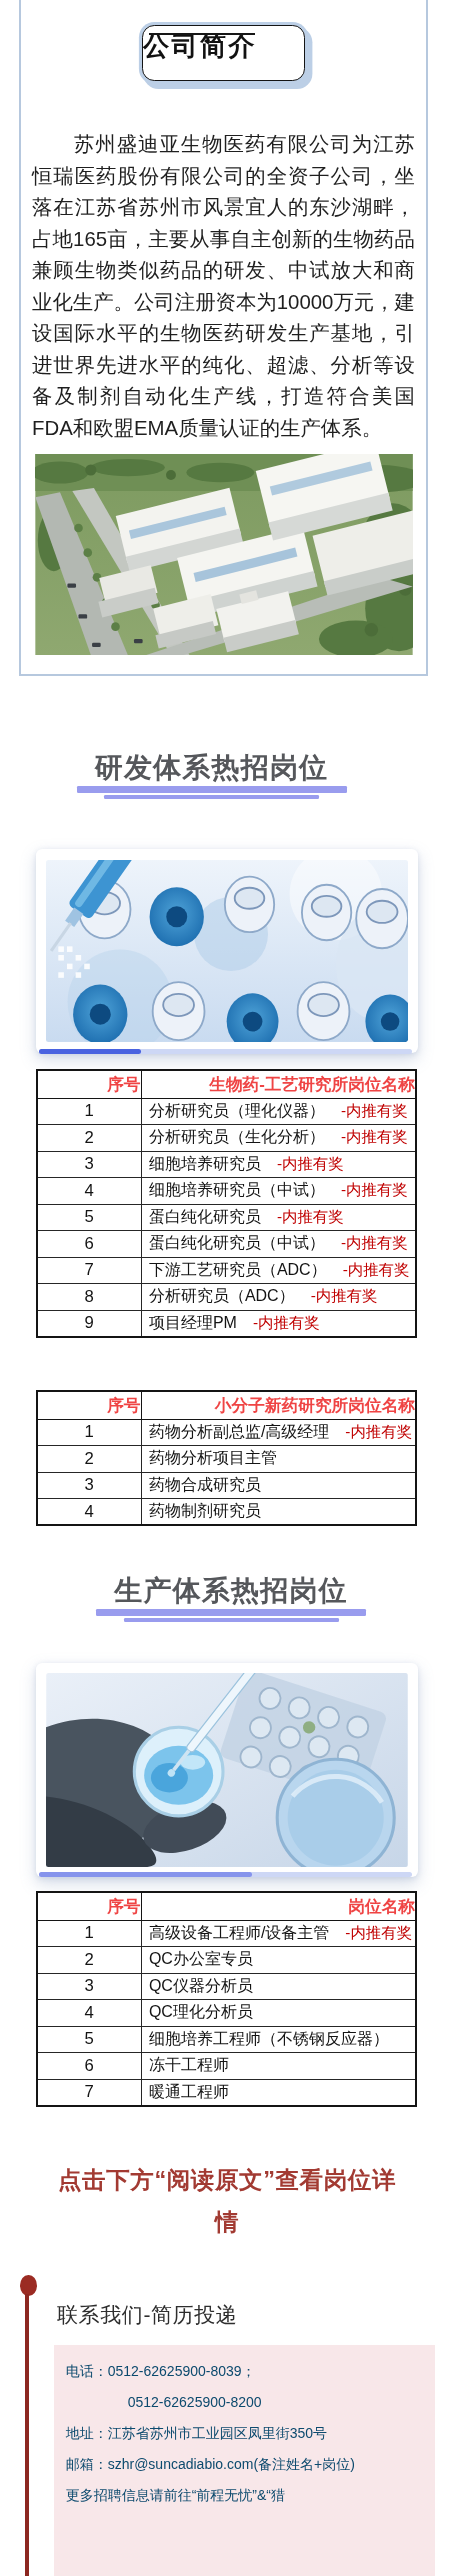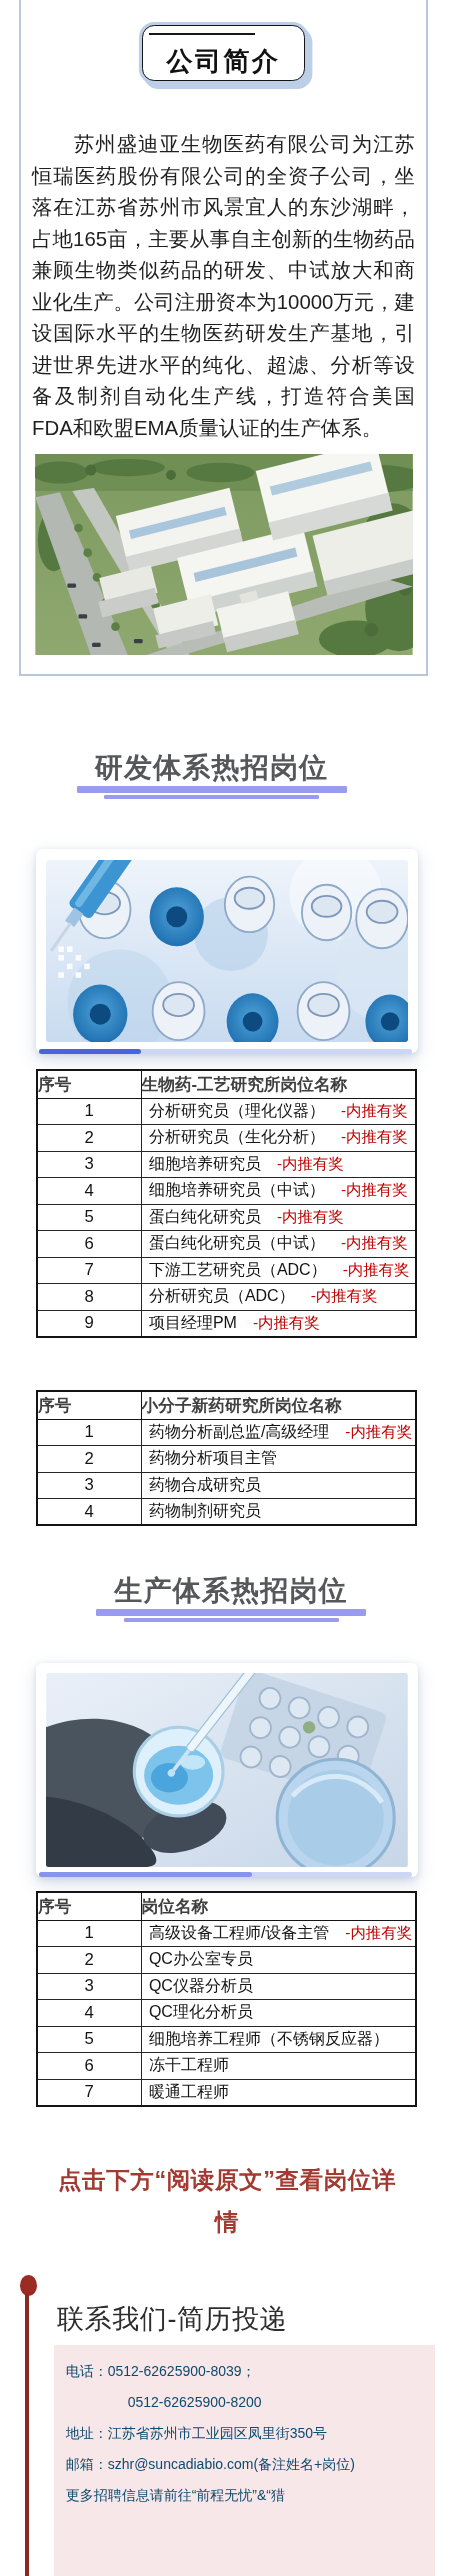--- a/index.html
+++ b/index.html
@@ -7,21 +7,21 @@
   .page { position:relative; width:454px; height:2576px; margin:0 auto; background:#fff; overflow:hidden; }
   .abs { position:absolute; }
 
   
   .intro-frame { left:19px; top:0; width:409px; height:676px;
     border:2.5px solid #b6c8de; border-top:none; background:#fff; }
   .badge { position:relative; width:163px; height:56px; margin:25px auto 0; background:#fff;
     border:1.9px solid #141414; border-radius:12.3px;
     box-shadow:0 0 0 3.1px #bccfe6, 4.3px 5px 0 3.1px #bccfe6; }
   .badge-line { position:absolute; top:7.4px; left:6.2px; width:106px; height:1.9px; background:#161616; }
-  .badge-text { margin-top:18px; text-align:center; font-size:26px; font-weight:700;
+  .badge-text { margin-top:3px; font-size:26px; font-weight:700;
     letter-spacing:2.5px; color:#111; }
   .intro-text { width:383px; margin:48px auto 0; font-size:20.4px; line-height:31.5px;
     text-align:justify; text-indent:42px; color:#1f1f1f; }
   .campus-img { display:block; width:378px; height:201px; margin:10px auto 0; }
 
   
   .heading-group { left:0; width:423px; text-align:center; }
   .hg-rnd { top:752px; } .hg-prod { top:1575px;padding-left:39px; }
   .big-heading { font-size:28px; line-height:32px; font-weight:700; letter-spacing:1.2px; color:#55575b; }
   .hbar1 { width:270px; height:6.8px; margin:1.9px auto 0; background:#999cee; border-radius:1.2px; }
@@ -39,37 +39,37 @@
   .progress-fill { height:5px; border-radius:2.5px; }
   .pf-1 { width:102px; background:#4a63e0; }
   .pf-2 { width:213px; background:#8694ec; }
 
   
   .table-wrap { left:36px; }
   .tw-1 { top:1069px; } .tw-2 { top:1390px; } .tw-3 { top:1891px; }
   table.jobs-table { border-collapse:collapse; width:381px; background:#fff;
     border:2.5px solid #141414; table-layout:fixed; }
   .jobs-table th { border:1.2px solid #141414; height:28px; font-size:16.7px; font-weight:700;
-    color:#404040; text-align:left; }
+    color:#ef4444; text-align:right; }
   .jobs-table td { border:1.2px solid #262626; height:26.5px; font-size:16px; color:#141414; }
   .jobs-table col.c1 { width:104px; }
   td.cell-no { text-align:center; font-size:16.7px; }
   td.cell-name { padding-left:7.4px; }
   .ref-tag { color:#c00000; font-weight:400; font-size:15.4px; margin-left:16px; }
 
   
   .cta { left:0; top:2159px; width:454px; text-align:center; font-size:23.5px; line-height:42px;
     font-weight:700; color:#a23a32; letter-spacing:0.6px; }
 
   
   .contact-section { left:0; top:2275px; width:454px; height:301px; }
   .timeline-dot { position:absolute; left:20px; top:0; width:16.7px; height:21px;
     background:#9b2b23; border-radius:50%; }
   .timeline-line { position:absolute; left:25px; top:18.5px; width:4.3px; height:283px; background:#8c2721; }
-  .contact-heading { position:absolute; left:57px; top:26px; font-size:27px; color:#2e2e2e;
+  .contact-heading { position:absolute; left:57px; top:26px; font-size:21px; color:#2e2e2e;
     font-weight:500; letter-spacing:0.6px; }
   .contact-box { position:absolute; left:54px; top:70px; width:381px; height:231px;
     background:#f8e7e9; padding:10.5px 10px 0 11.7px; overflow:hidden; }
   .cline { font-size:14px; line-height:31px; color:#0c4a6e; word-break:break-all; }
   .cline.indent { padding-left:62px; }
 </style>
 </head>
 <body>
 
 <div class="page">

